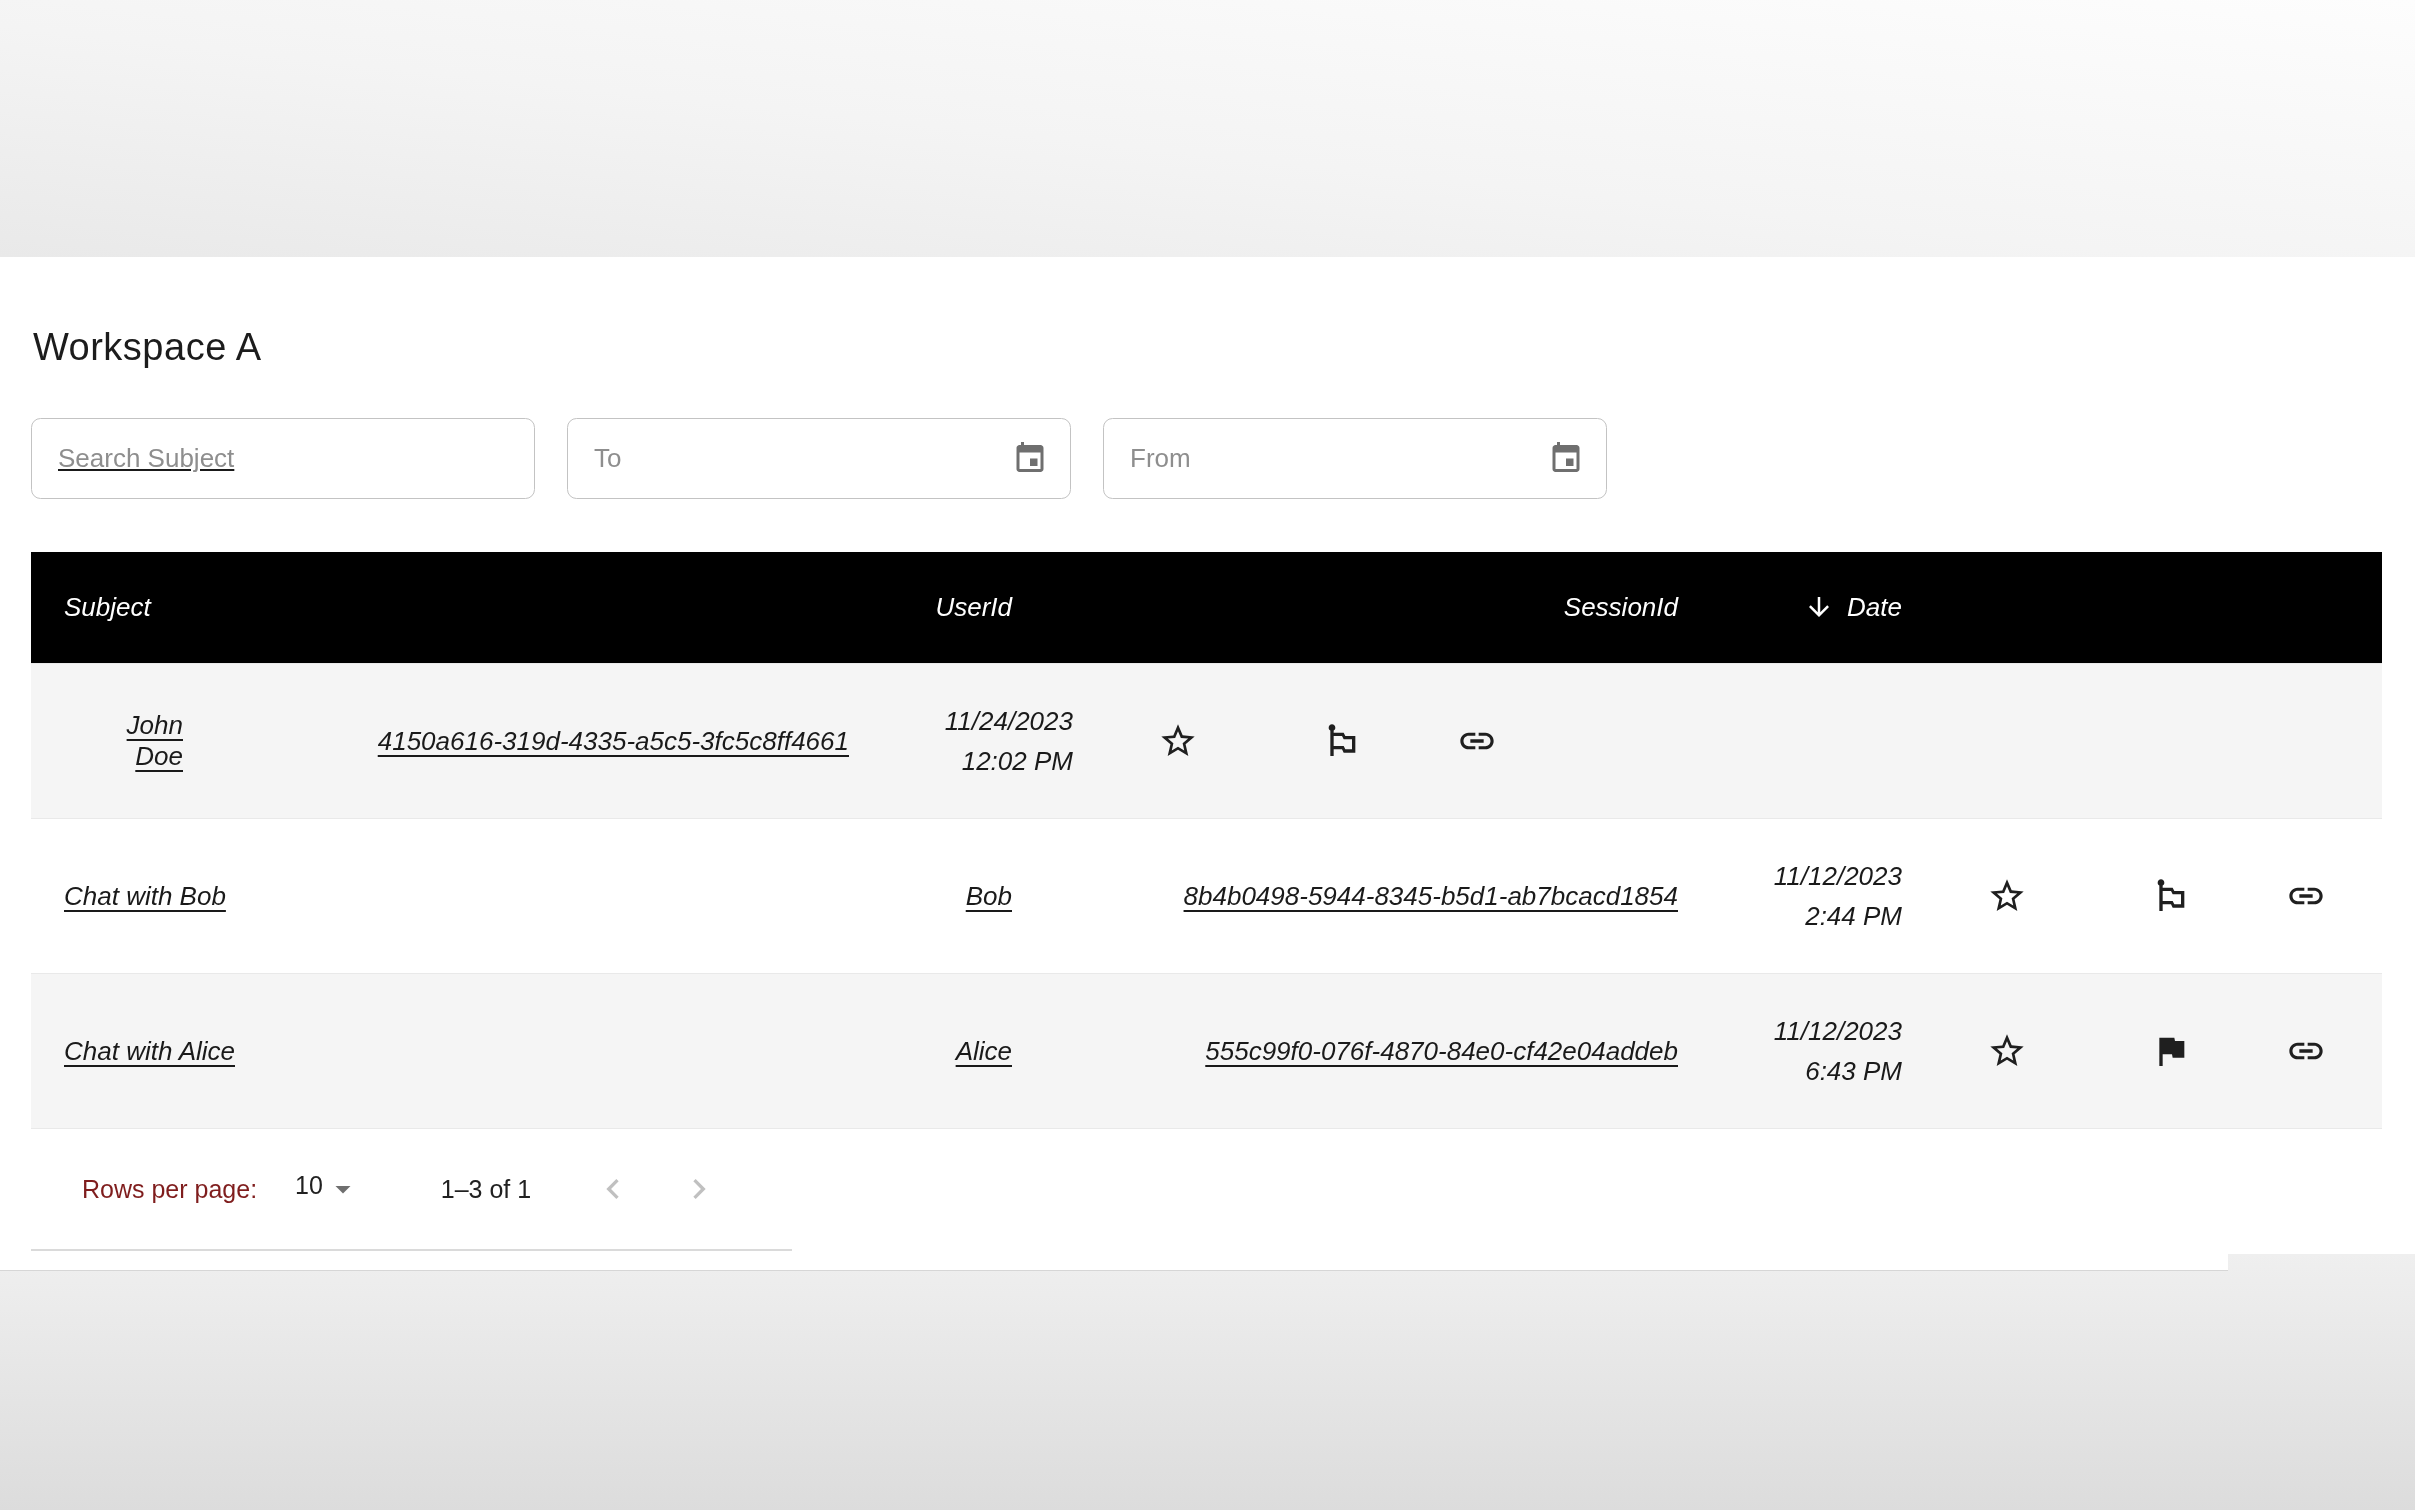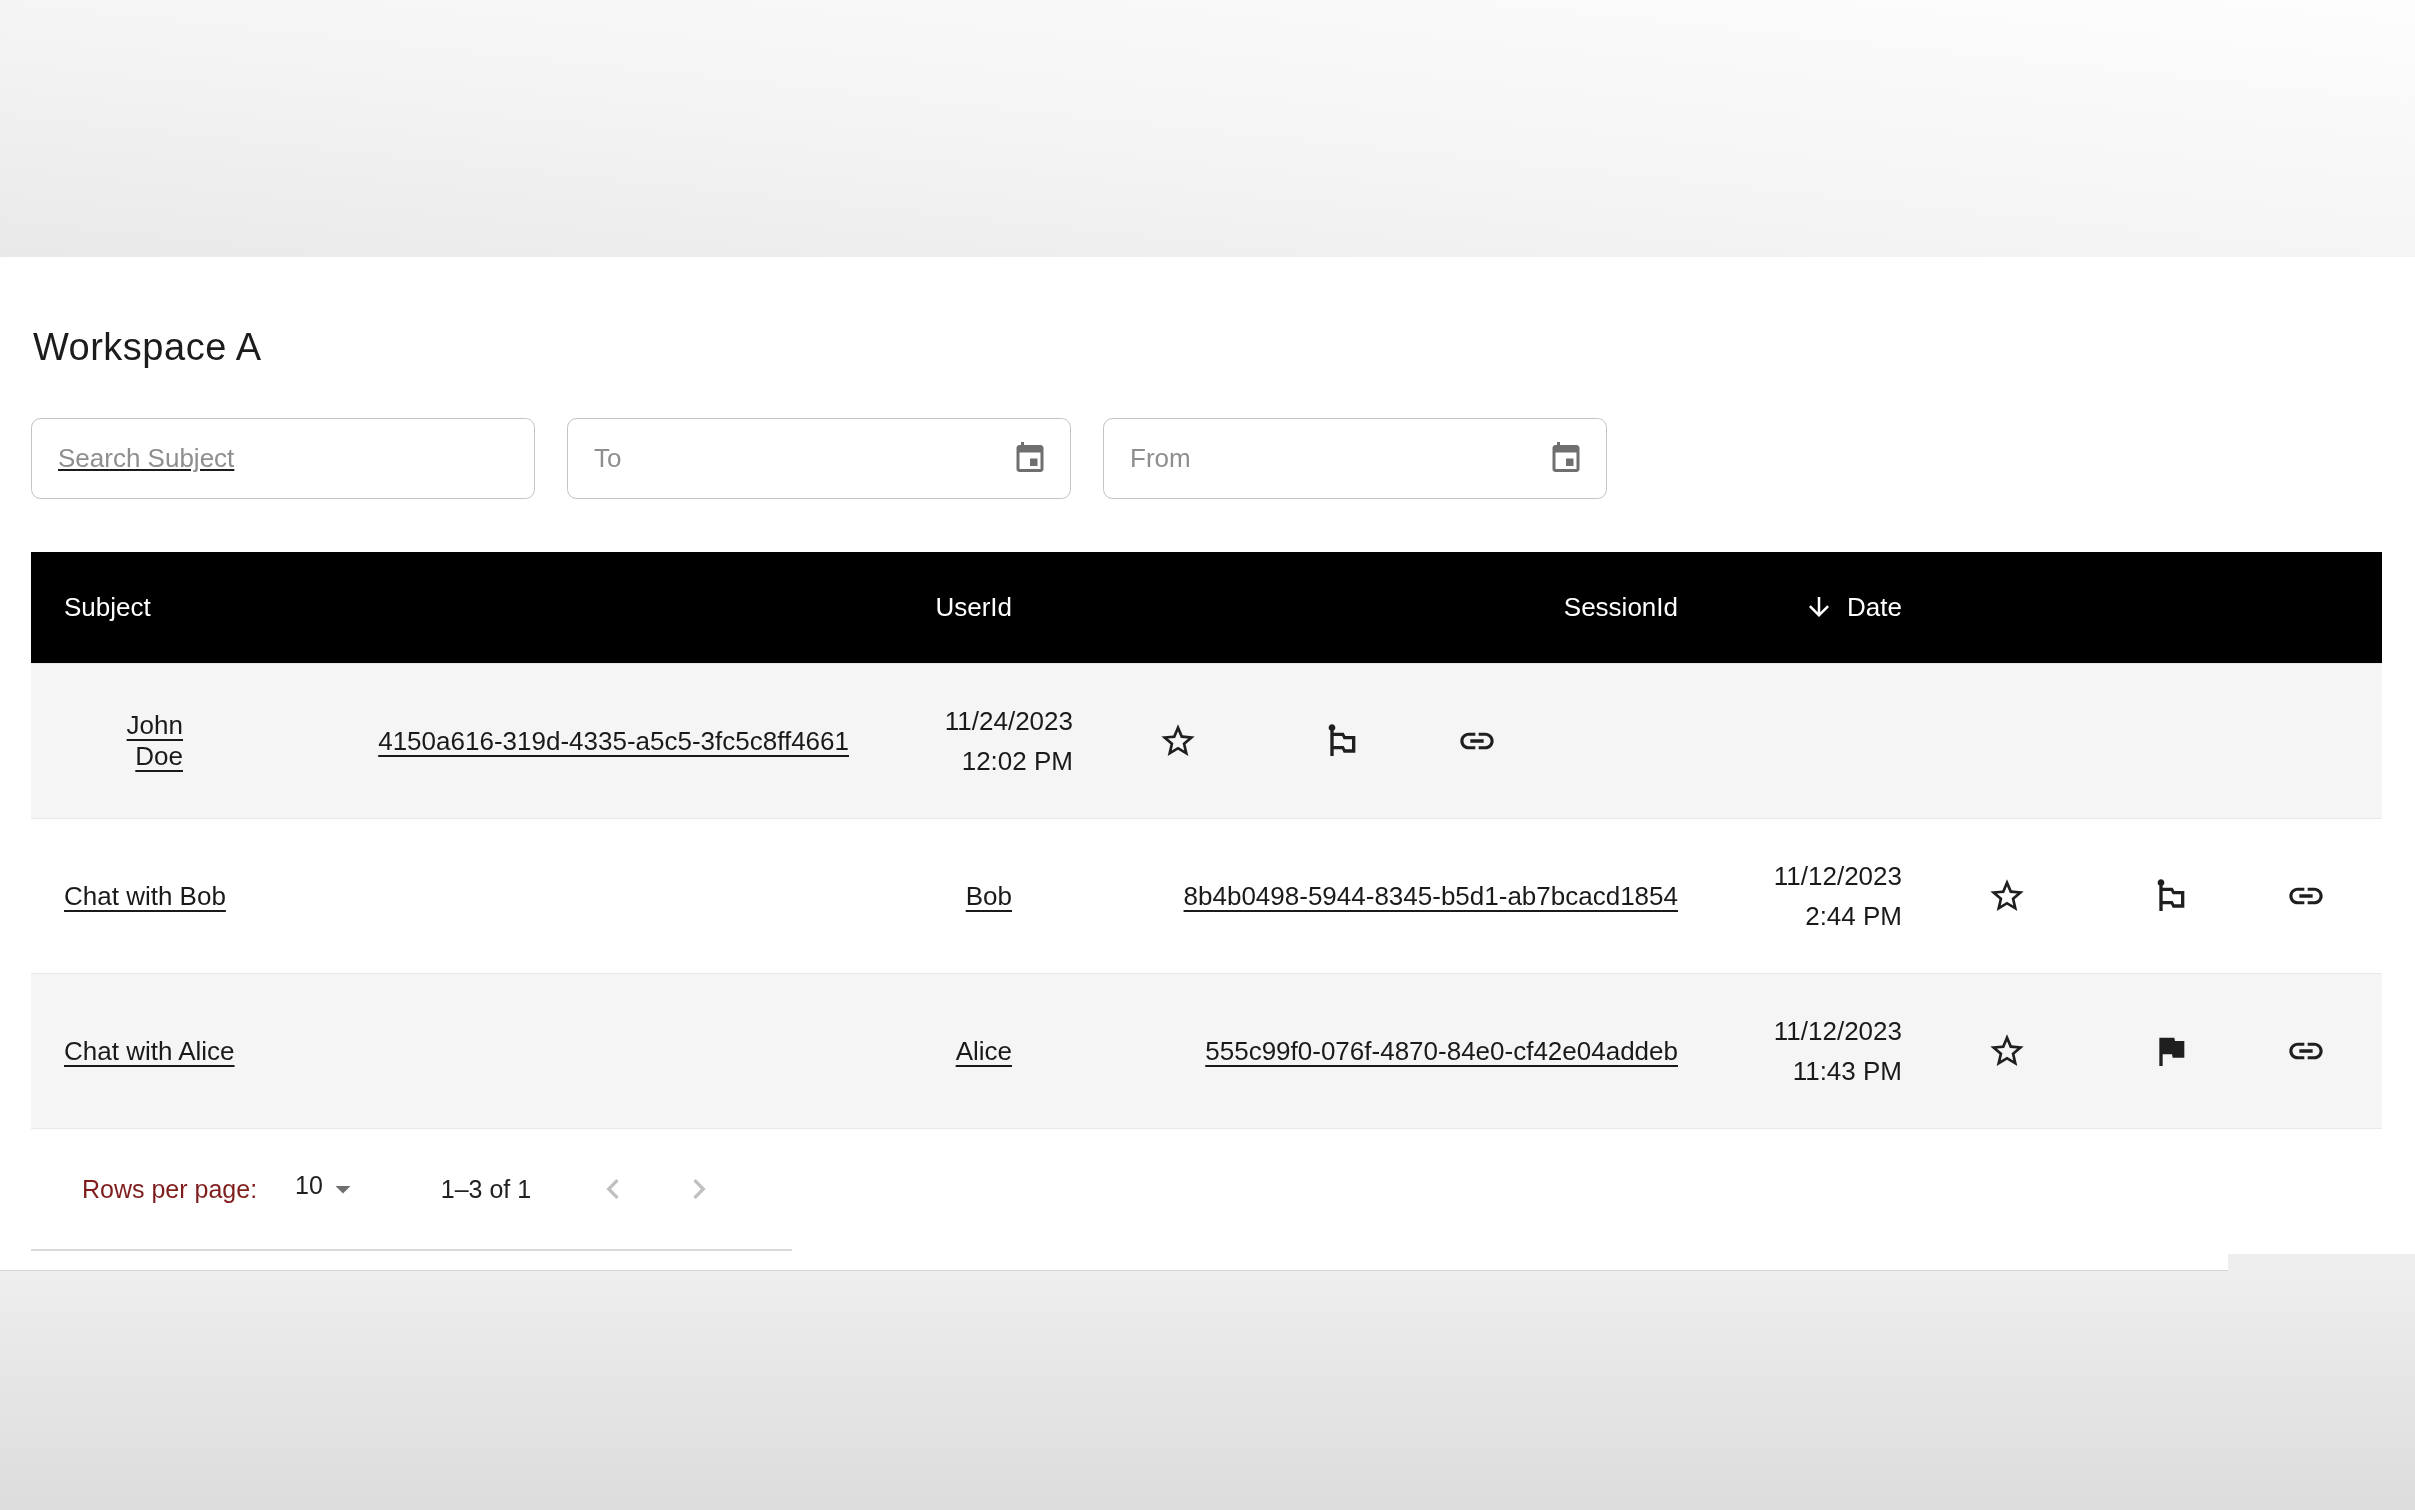--- a/index.html
+++ b/index.html
@@ -41,21 +41,21 @@
   }
   .text-input input { padding-right: 26px; text-decoration: underline; }
   input::placeholder { color: #8e8e8e; opacity: 1; }
   .cal-btn {
     position: absolute; right: 13.3px; top: 50%; transform: translateY(-50%);
     width: 53px; height: 53px; display: flex; align-items: center; justify-content: center;
     border: none; background: transparent; cursor: pointer;
   }
   .cal-btn svg { width: 36px; height: 36px; fill: #6f6f6f; }
   
-  .table { margin-top: 53px; width: 2351px; }
+  .table { margin-top: 53px; width: 2351px; font-style: italic; }
   .thead {
     display: flex; align-items: center; height: 111px; background: #000000; color: #ffffff;
     font-size: 26px;
   }
   .trow {
     display: flex; align-items: center; height: 155px; font-size: 26px;
     border-top: 1.9px solid #e9e9e9;
   }
   .tbody { border-bottom: 1.9px solid #e9e9e9; }
   .trow.alt { background: #f5f5f5; }
@@ -205,21 +205,21 @@
           </button>
         </div>
       </div>
 
       <div class="trow alt">
         <div class="col-subject"><a class="cell-link">Chat with Alice</a></div>
         <div class="col-userid"><a class="cell-link">Alice</a></div>
         <div class="col-sessionid"><a class="cell-link">555c99f0-076f-4870-84e0-cf42e04addeb</a></div>
         <div class="col-date">
           <div>11/12/2023</div>
-          <div>11:43 PM</div>
+          <div>6:43 PM</div>
         </div>
         <div class="col-star">
           <button class="icon-btn">
             <svg viewBox="0 0 24 24">
                 <path d="M22 9.24l-7.19-.62L12 2 9.19 8.63 2 9.24l5.46 4.73L5.82 21 12 17.27 18.18 21l-1.63-7.03L22 9.24zM12 15.4l-3.76 2.27 1-4.28-3.32-2.88 4.38-.38L12 6.1l1.71 4.04 4.38.38-3.32 2.88 1 4.28L12 15.4z"></path>
               </svg>
           </button>
         </div>
         <div class="col-flag">
           <button class="icon-btn">

